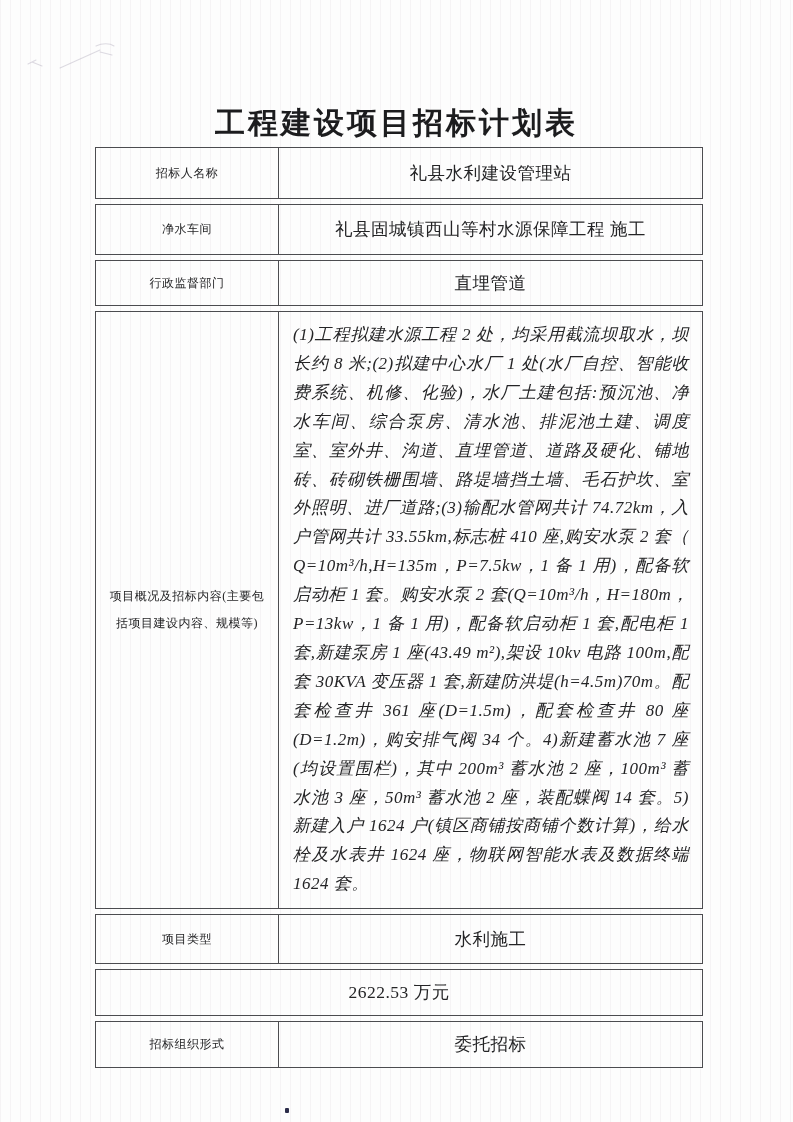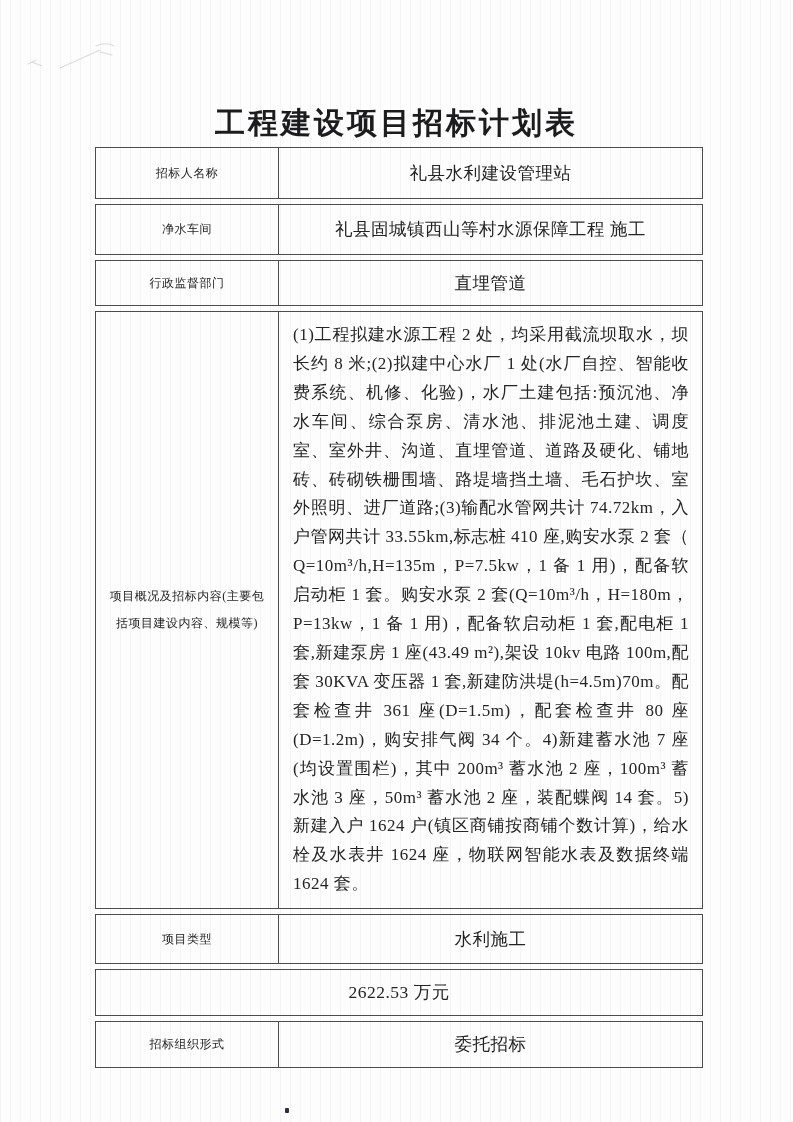--- a/index.html
+++ b/index.html
@@ -74,20 +74,21 @@
   .r4{min-height:494px}
   .r5{min-height:48px}
   .r6{min-height:45px}
   .r7{min-height:45px}
   .row-tall .value-cell{
     display:block;
     text-align:justify;
     padding:9px 13px 9px 14px;
     line-height:28.9px;
     font-size:17px;
+    font-style:italic;
   }
   
   .scribble{
     position:absolute;
     left:22px;top:28px;
     width:130px;height:60px;
     opacity:0.55;
     pointer-events:none;
   }
   

